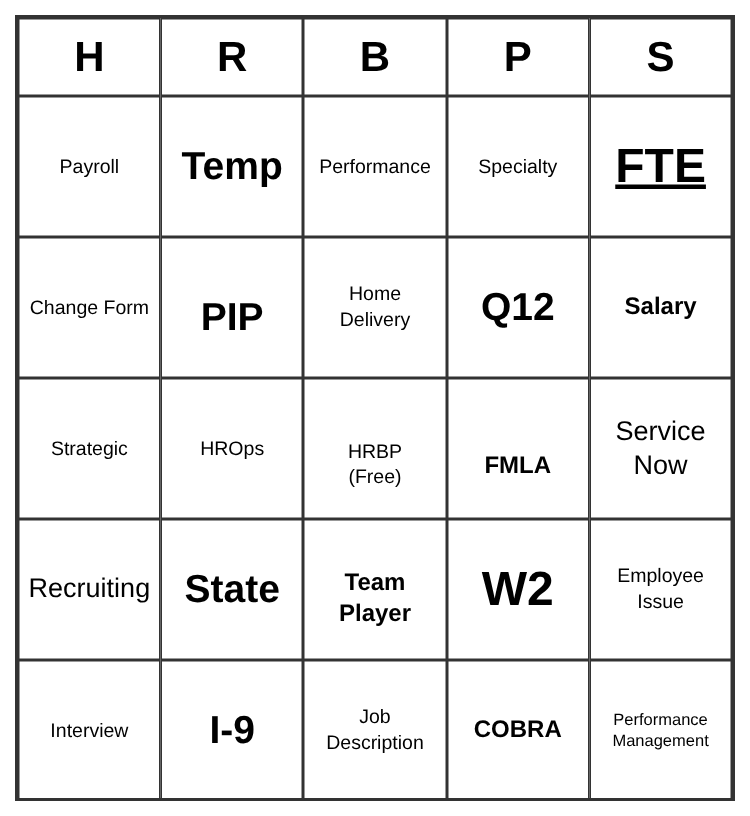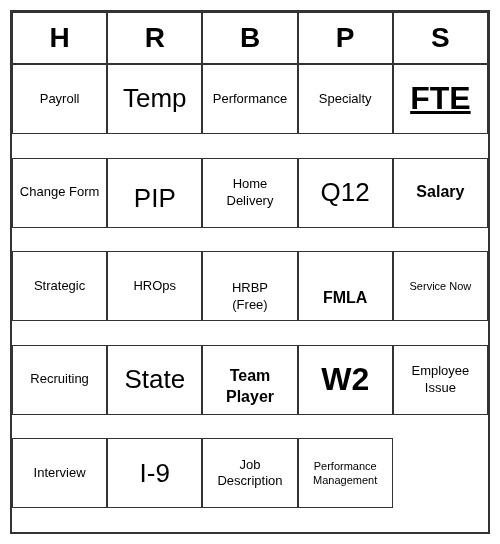--- a/index.html
+++ b/index.html
@@ -38,31 +38,31 @@
       height: 52px;
     }
 
     .cell {
       border: 1px solid #333;
       display: flex;
       align-items: center;
       justify-content: center;
       text-align: center;
       padding: 4px;
-      height: 70px;
+      height: 94px;
     }
 
     .cell-text {
       font-size: 13px;
       line-height: 1.3;
     }
 
     .cell-text.large {
       font-size: 26px;
-      font-weight: normal;
+      font-weight: bold;
     }
 
     .cell-text.medium {
       font-size: 16px;
       font-weight: bold;
     }
 
     .cell-text.xlarge {
       font-size: 32px;
       font-weight: bold;
@@ -115,24 +115,24 @@
       <span class="cell-text" style="font-size: 13px; line-height: 1.3; white-space: pre-line;">HROps</span>
     </div>
     <div class="cell">
       <span class="cell-text" style="font-size: 13px; line-height: 1.3; white-space: pre-line; margin-top: 22px;">HRBP
 (Free)</span>
     </div>
     <div class="cell">
       <span class="cell-text medium" style="white-space: pre-line; margin-top: 24px;">FMLA</span>
     </div>
     <div class="cell">
-      <span class="cell-text" style="font-size: 11px; line-height: 1.3; white-space: pre-line;">Service Now</span>
+      <span class="cell-text" style="font-size: 18px; line-height: 1.3; white-space: pre-line;">Service Now</span>
     </div>
     <div class="cell">
-      <span class="cell-text" style="font-size: 13px; line-height: 1.3; white-space: pre-line;">Recruiting</span>
+      <span class="cell-text" style="font-size: 18px; line-height: 1.3; white-space: pre-line;">Recruiting</span>
     </div>
     <div class="cell">
       <span class="cell-text large" style="white-space: pre-line;">State</span>
     </div>
     <div class="cell">
       <span class="cell-text medium" style="white-space: pre-line; margin-top: 14px;">Team Player</span>
     </div>
     <div class="cell">
       <span class="cell-text xlarge" style="white-space: pre-line;">W2</span>
     </div>
@@ -142,15 +142,18 @@
     <div class="cell">
       <span class="cell-text" style="font-size: 13px; line-height: 1.3; white-space: pre-line;">Interview</span>
     </div>
     <div class="cell">
       <span class="cell-text large" style="white-space: pre-line;">I-9</span>
     </div>
     <div class="cell">
       <span class="cell-text" style="font-size: 13px; line-height: 1.3; white-space: pre-line;">Job Description</span>
     </div>
     <div class="cell">
+      <span class="cell-text medium" style="white-space: pre-line;">COBRA</span>
+    </div>
+    <div class="cell">
       <span class="cell-text" style="font-size: 11px; line-height: 1.3; white-space: pre-line;">Performance Management</span>
     </div>
   </div>
 
 </body></html>

